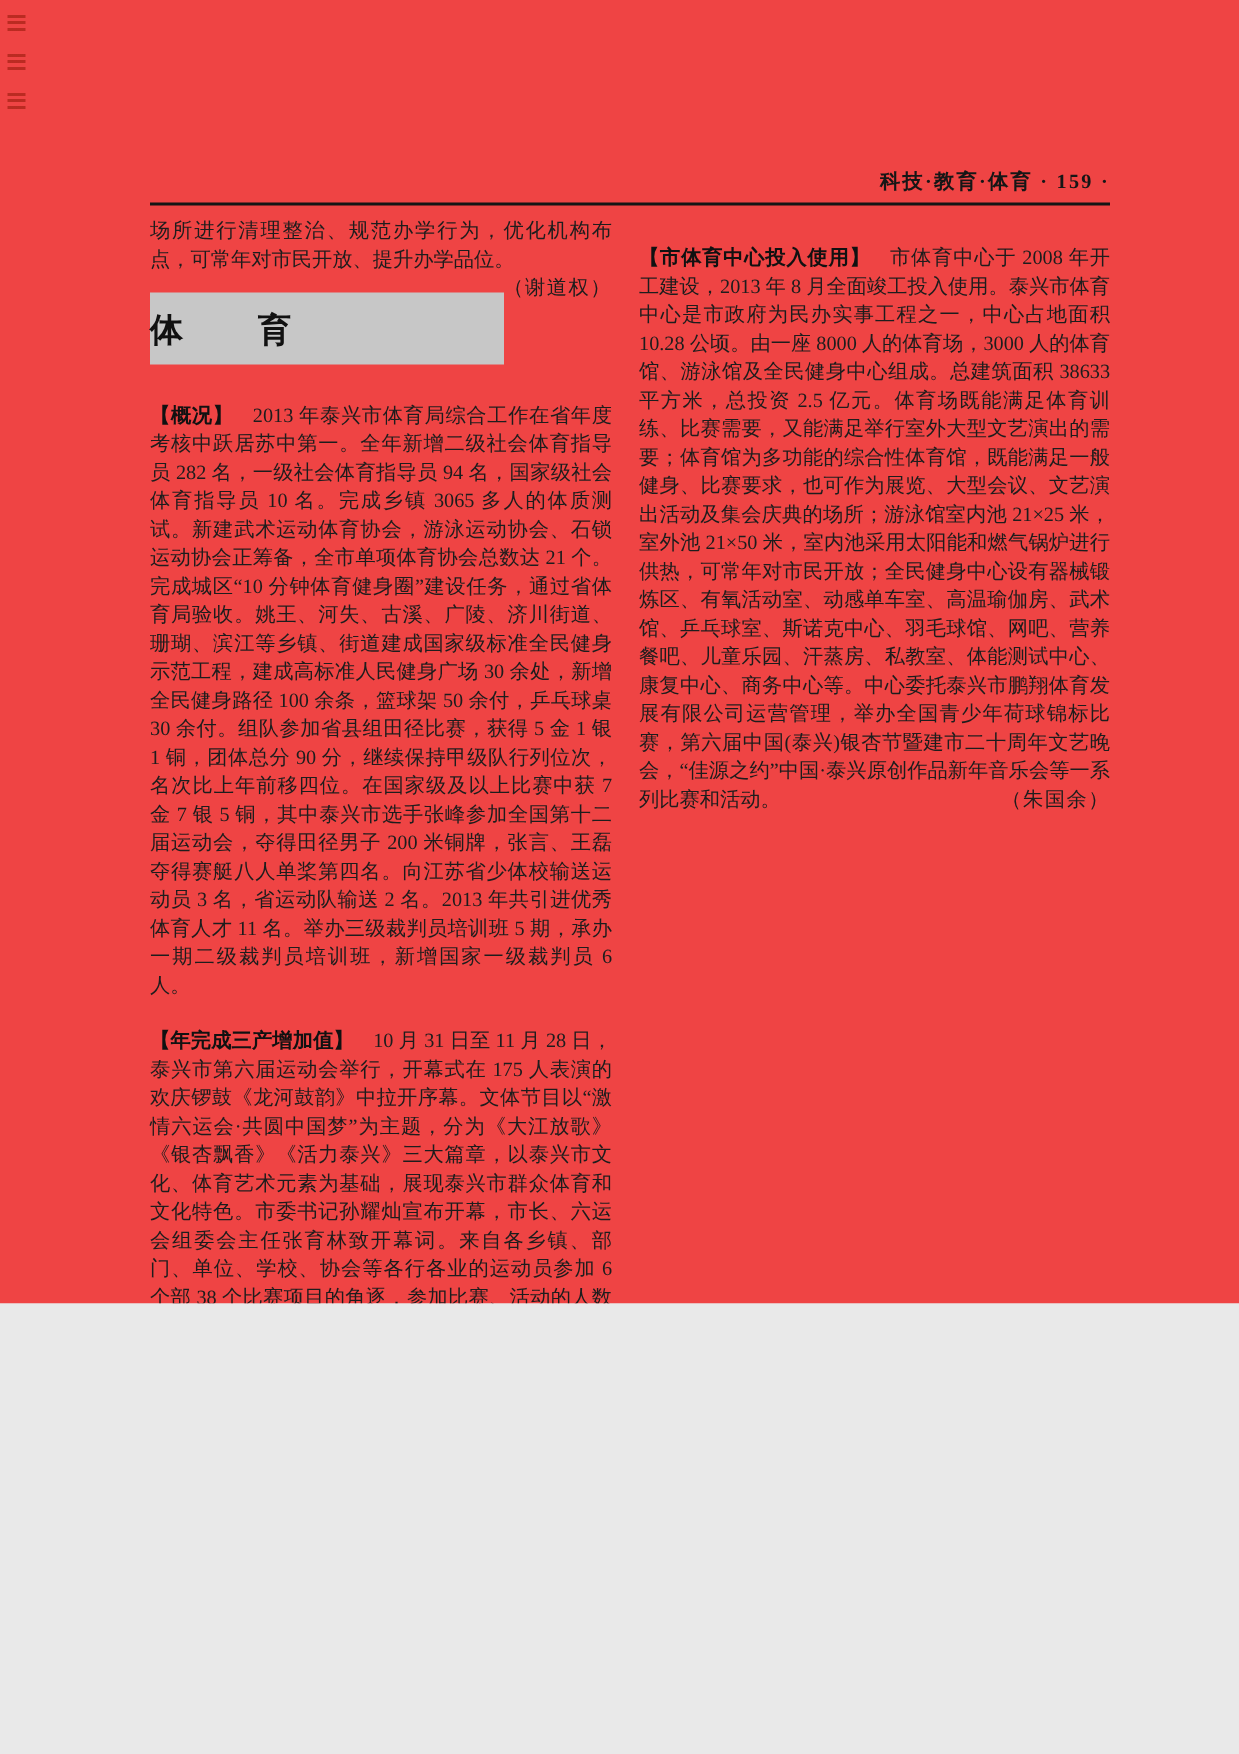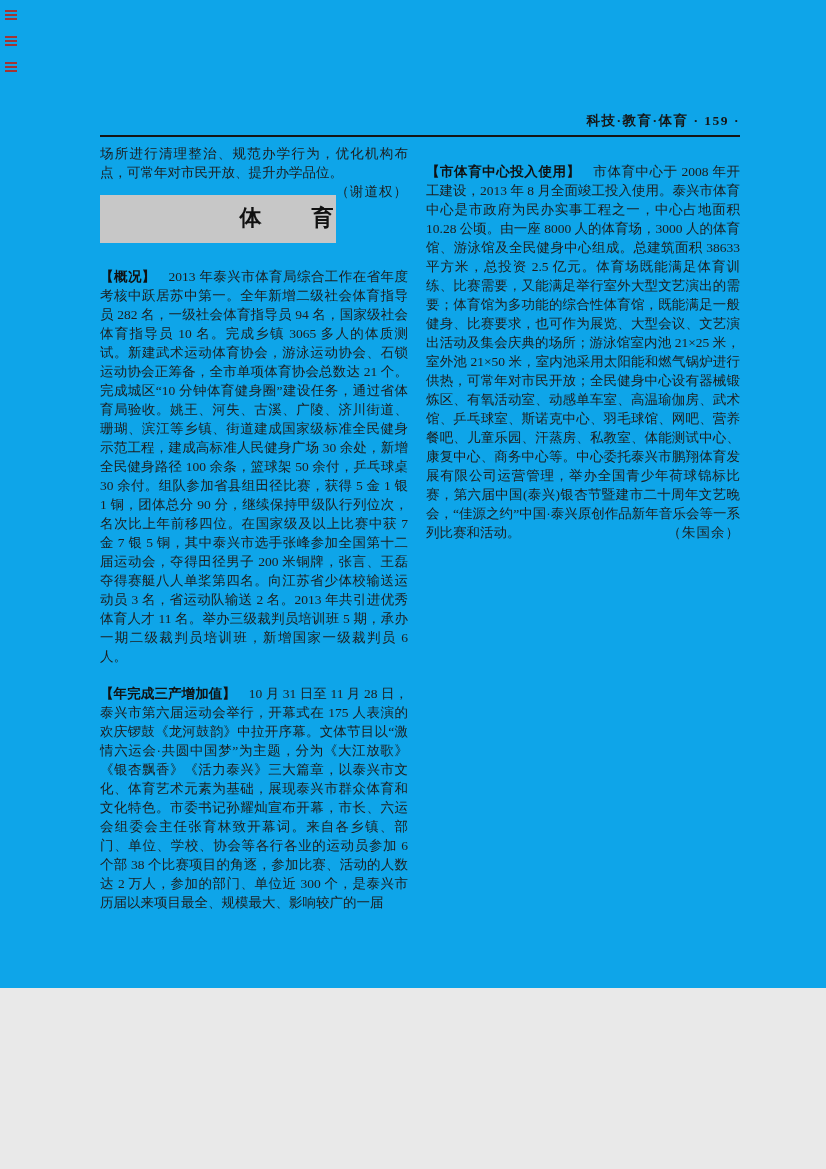--- a/index.html
+++ b/index.html
@@ -1,20 +1,20 @@
 <!DOCTYPE html>
 <html><head>
 <meta charset="utf-8">
 <style>
   html, body { margin: 0; padding: 0; background: #e9e9e9; }
   .page {
     position: relative;
     width: 826px;
-    height: 988px;
-    background: #0ea5e9;
+    height: 869px;
+    background: #ef4444;
     font-family: "Liberation Serif", "DejaVu Serif", serif;
     color: #1d1d1d;
     overflow: hidden;
     margin: 0 auto;
   }
   .content {
     position: absolute;
     left: 100px;
     top: 112px;
     width: 640px;
@@ -41,22 +41,22 @@
   .col-left  { width: 308px; }
   .col-right { width: 314px; }
   p { margin: 0; }
   .attribution { float: right; letter-spacing: 1px; }
   .section-banner {
     background: #c7c7c7;
     height: 48px;
     margin: 13px 0 24px 0;
     display: flex;
     align-items: center;
-    justify-content: flex-end;
-    font-family: Liberation Mono, monospace;
+    justify-content: flex-start;
+    font-family: Liberation Serif, serif;
     font-weight: bold;
     font-size: 22px;
     letter-spacing: 2px;
     color: #111111;
   }
   .article { margin-top: 18px; }
   .article-label {
     font-family: "Liberation Sans", "DejaVu Sans", sans-serif;
     font-weight: bold;
     margin-right: 0.95em;

